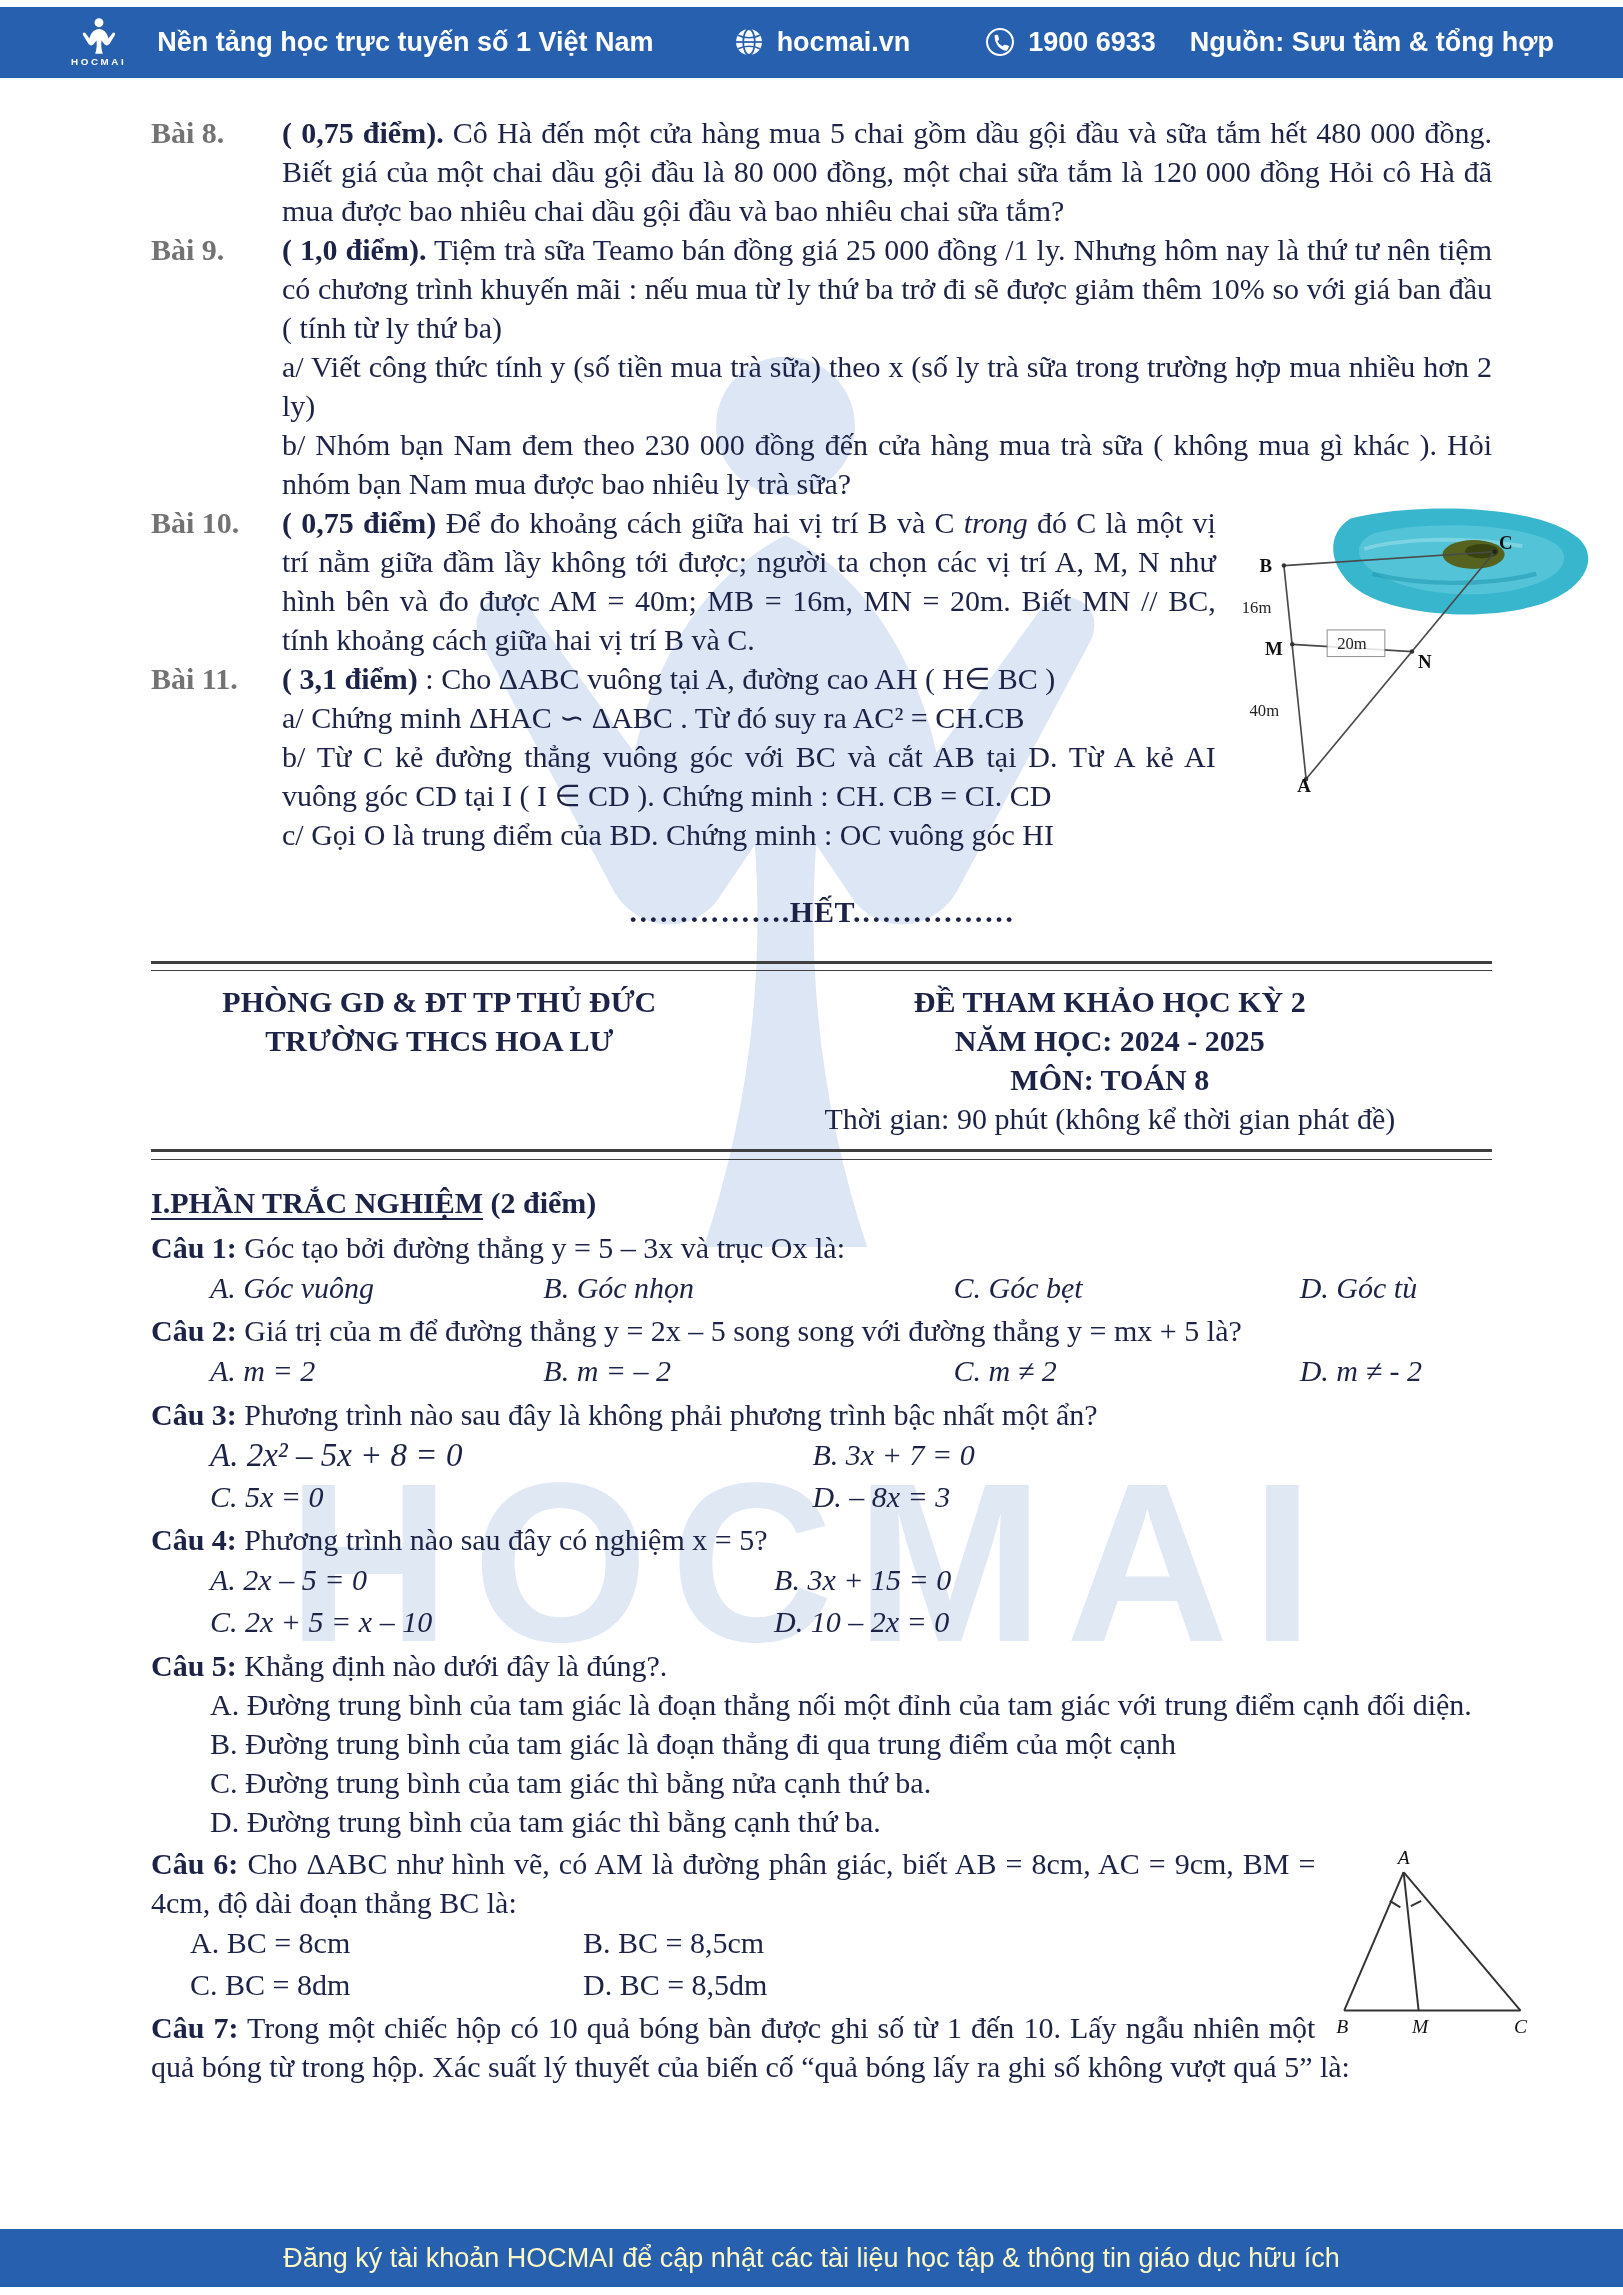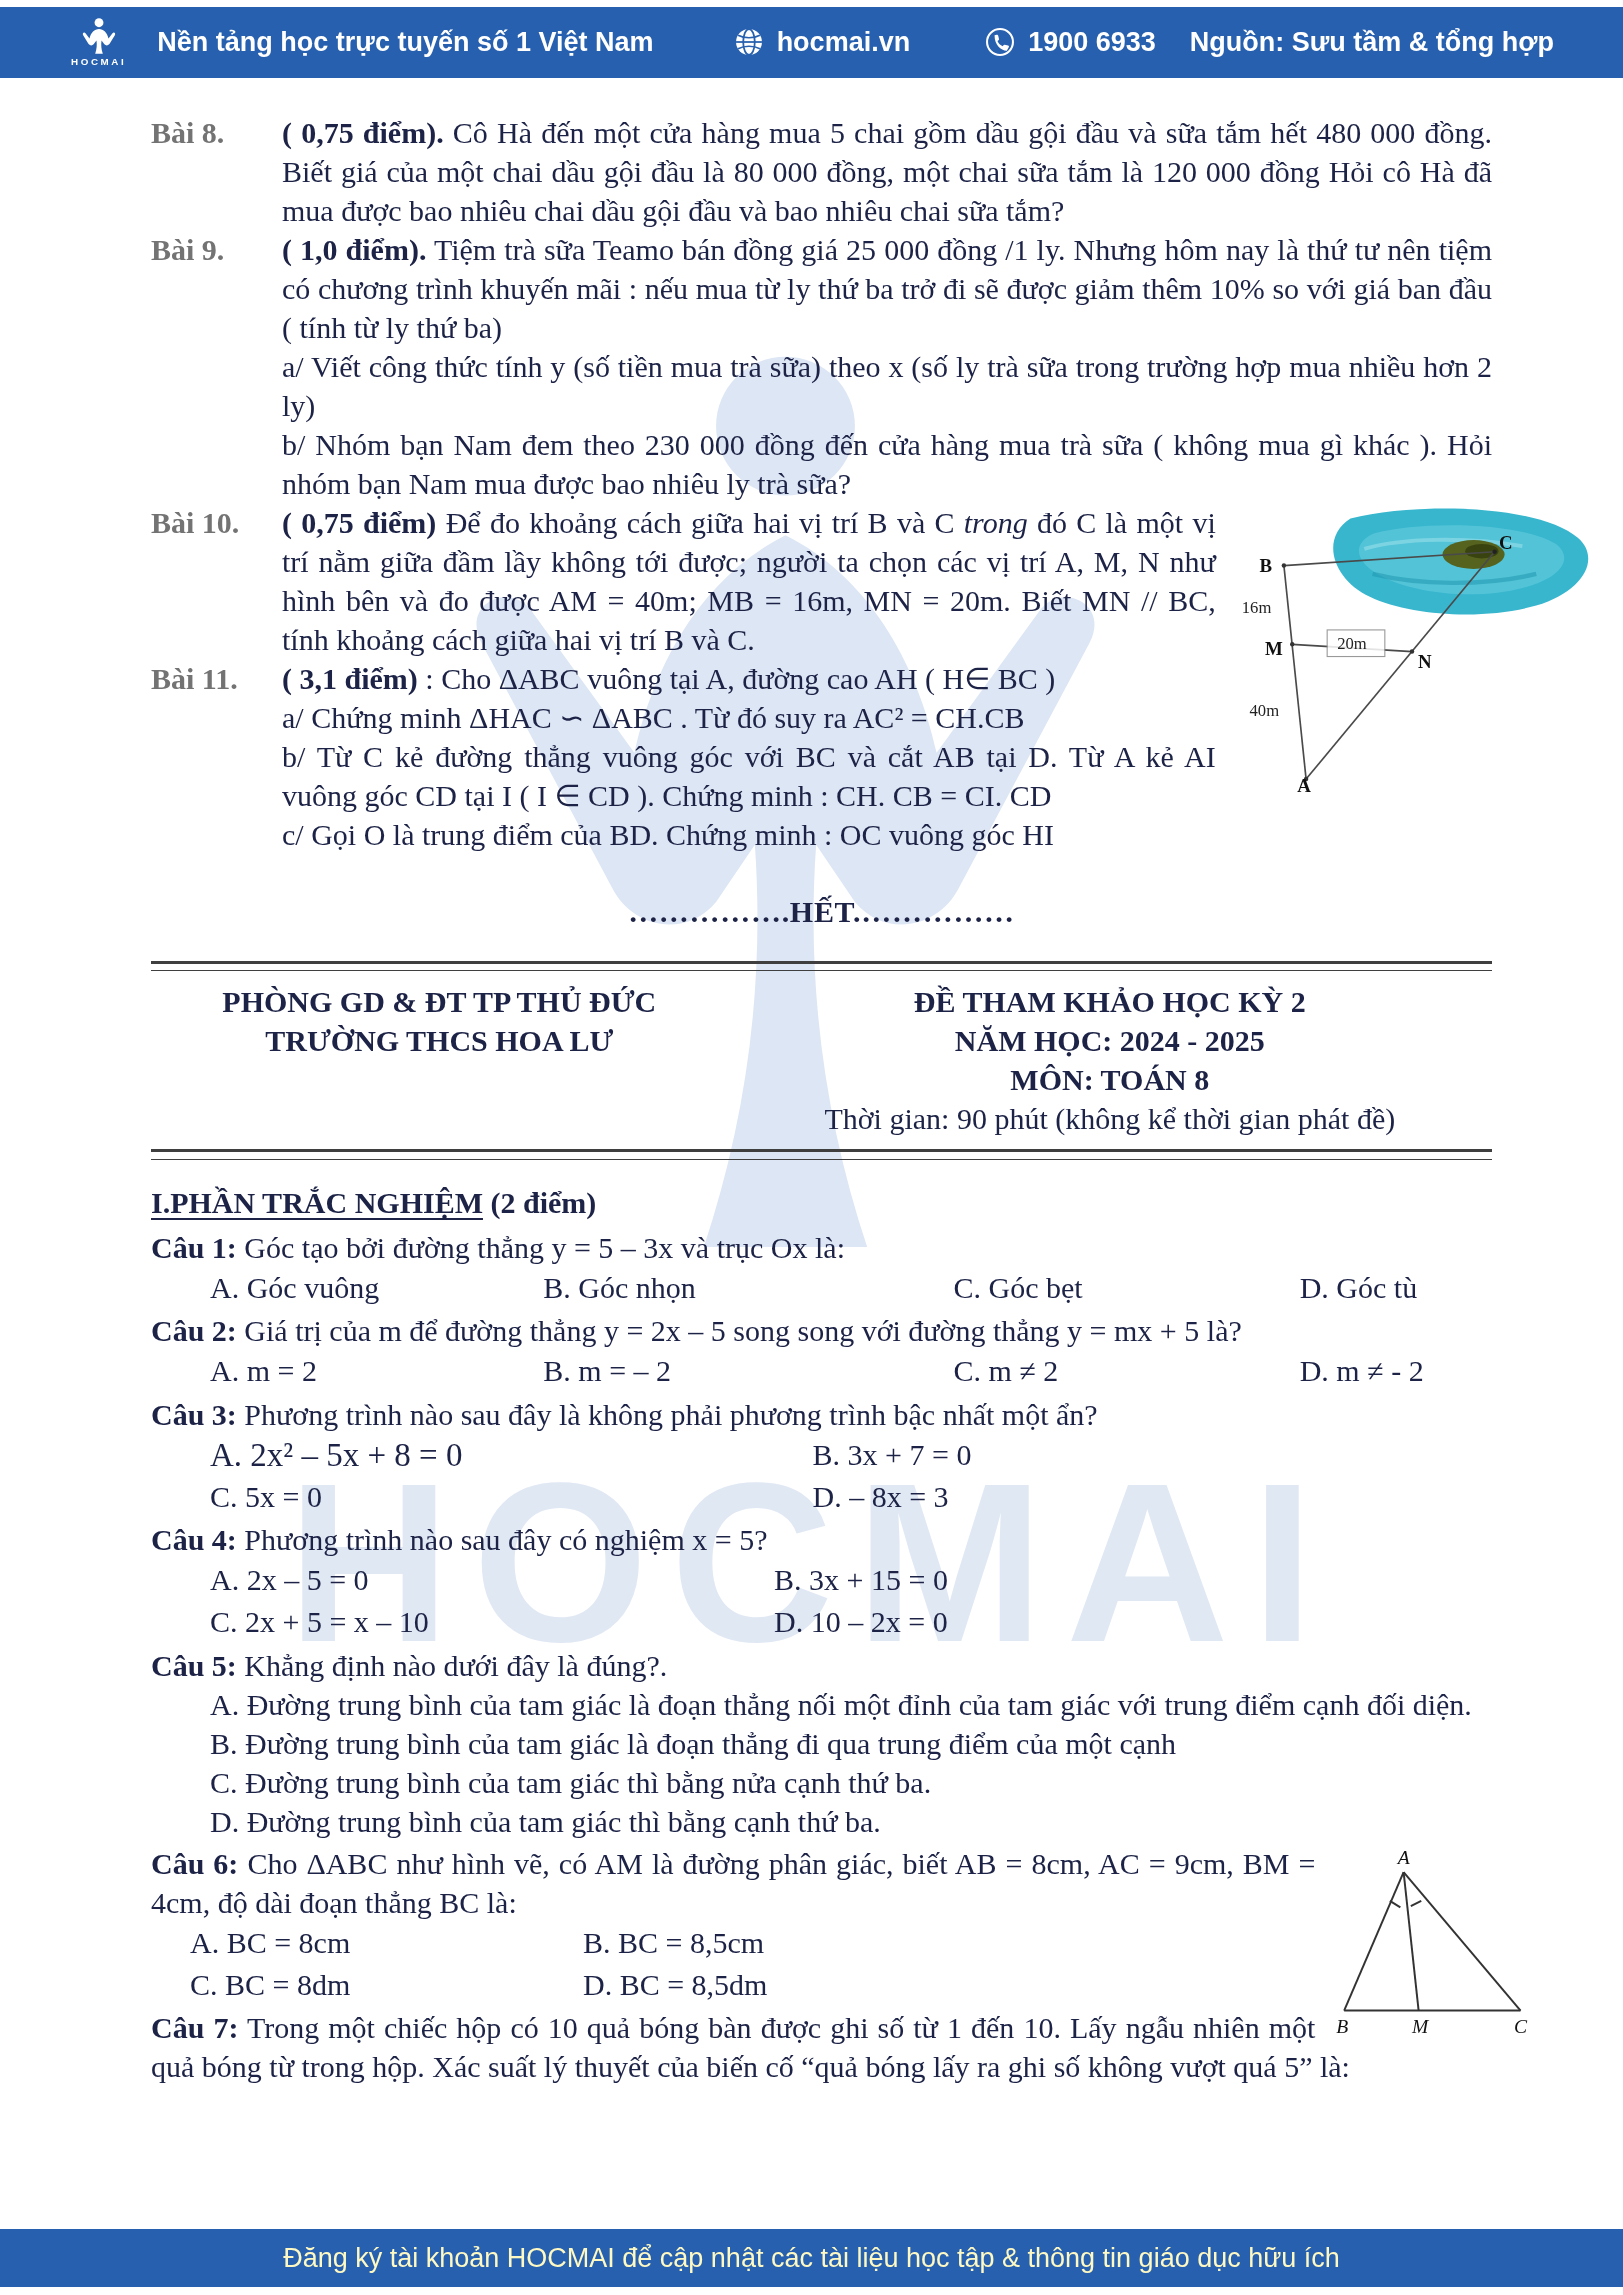--- a/index.html
+++ b/index.html
@@ -43,21 +43,21 @@
 
   .divider{height:6.5px;border-top:3.3px solid #3f3f3f;border-bottom:1.3px solid #3f3f3f;}
   .exam-head{display:flex;padding:10.5px 0 11.8px;}
   .eh-left{width:43%;text-align:center;}
   .eh-right{width:57%;text-align:center;}
 
   .sec-title{margin:23.6px 0 5.2px;font-size:30px;font-weight:bold;}
   .u{text-decoration:underline;text-decoration-thickness:2px;text-underline-offset:4.6px;}
 
   .question{margin:0 0 2.6px;}
-  .opts{padding-left:59px;line-height:42px;}
+  .opts{padding-left:59px;line-height:42px;font-style:italic;}
   .row4{display:grid;grid-template-columns:26% 32% 27% 15%;}
   .split47{display:grid;grid-template-columns:47% 53%;}
   .split44{display:grid;grid-template-columns:44% 56%;}
   .q6opts{display:grid;grid-template-columns:393px 1fr;padding-left:39px;line-height:42px;}
   .optlist{padding-left:59px;}
   .opt{padding-left:47px;text-indent:-47px;text-align:justify;}
   .mathbig{font-size:33px;}
 
   svg text{font-family:"Liberation Serif", serif;}
 </style>

